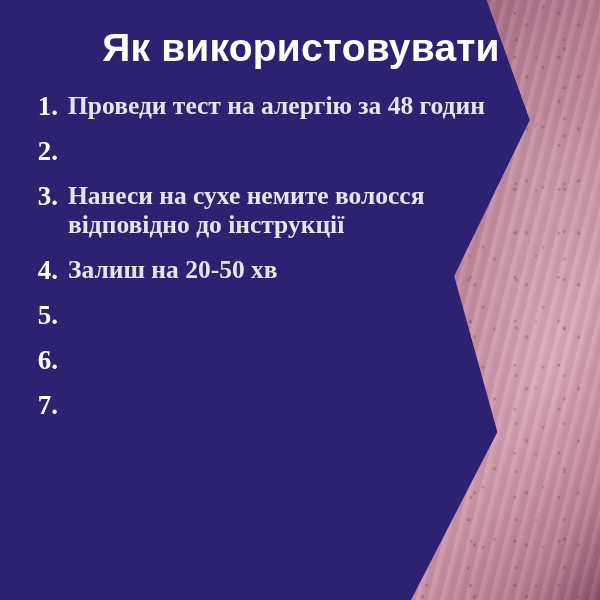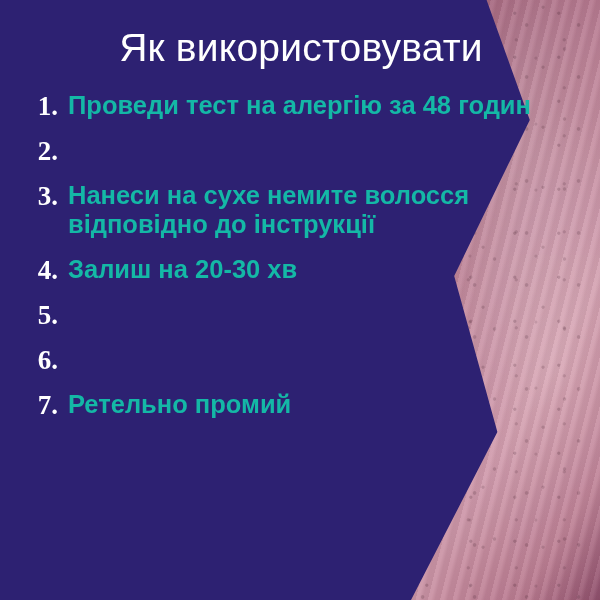--- a/index.html
+++ b/index.html
@@ -69,21 +69,21 @@
 
   .content {
     position: relative;
     z-index: 3;
     padding: 18px 26px 0 28px;
     box-sizing: border-box;
   }
   .title {
     color: #ffffff;
     font-size: 39px;
-    font-weight: normal;
+    font-weight: bold;
     text-align: center;
     letter-spacing: 0.2px;
     margin: 10px 0 22px 0;
     line-height: 1.05;
   }
   .steps {
     list-style: none;
     margin: 0;
     padding: 0;
   }
@@ -98,22 +98,22 @@
     font-weight: bold;
     font-size: 27px;
     line-height: 1.12;
     width: 40px;
     flex: 0 0 40px;
     text-align: right;
     padding-right: 10px;
     box-sizing: border-box;
   }
   .step-text {
-    color: #14b8a6;
-    font-family: Liberation Sans, sans-serif;
+    color: #e5e5e5;
+    font-family: Liberation Serif, serif;
     font-weight: bold;
     font-size: 25.5px;
     line-height: 1.14;
     max-width: 470px;
   }
 </style>
 </head>
 <body>
 
 <div class="poster">
@@ -132,27 +132,26 @@
       </li>
       <li class="step">
         <span class="step-num">2.</span>
       </li>
       <li class="step">
         <span class="step-num">3.</span>
         <span class="step-text">Нанеси на сухе немите волосся відповідно до інструкції</span>
       </li>
       <li class="step">
         <span class="step-num">4.</span>
-        <span class="step-text">Залиш на 20-30 хв</span>
+        <span class="step-text">Залиш на 20-50 хв</span>
       </li>
       <li class="step">
         <span class="step-num">5.</span>
       </li>
       <li class="step">
         <span class="step-num">6.</span>
       </li>
       <li class="step">
         <span class="step-num">7.</span>
-        <span class="step-text">Ретельно промий</span>
       </li>
     </ol>
   </div>
 </div>
 
 </body></html>

